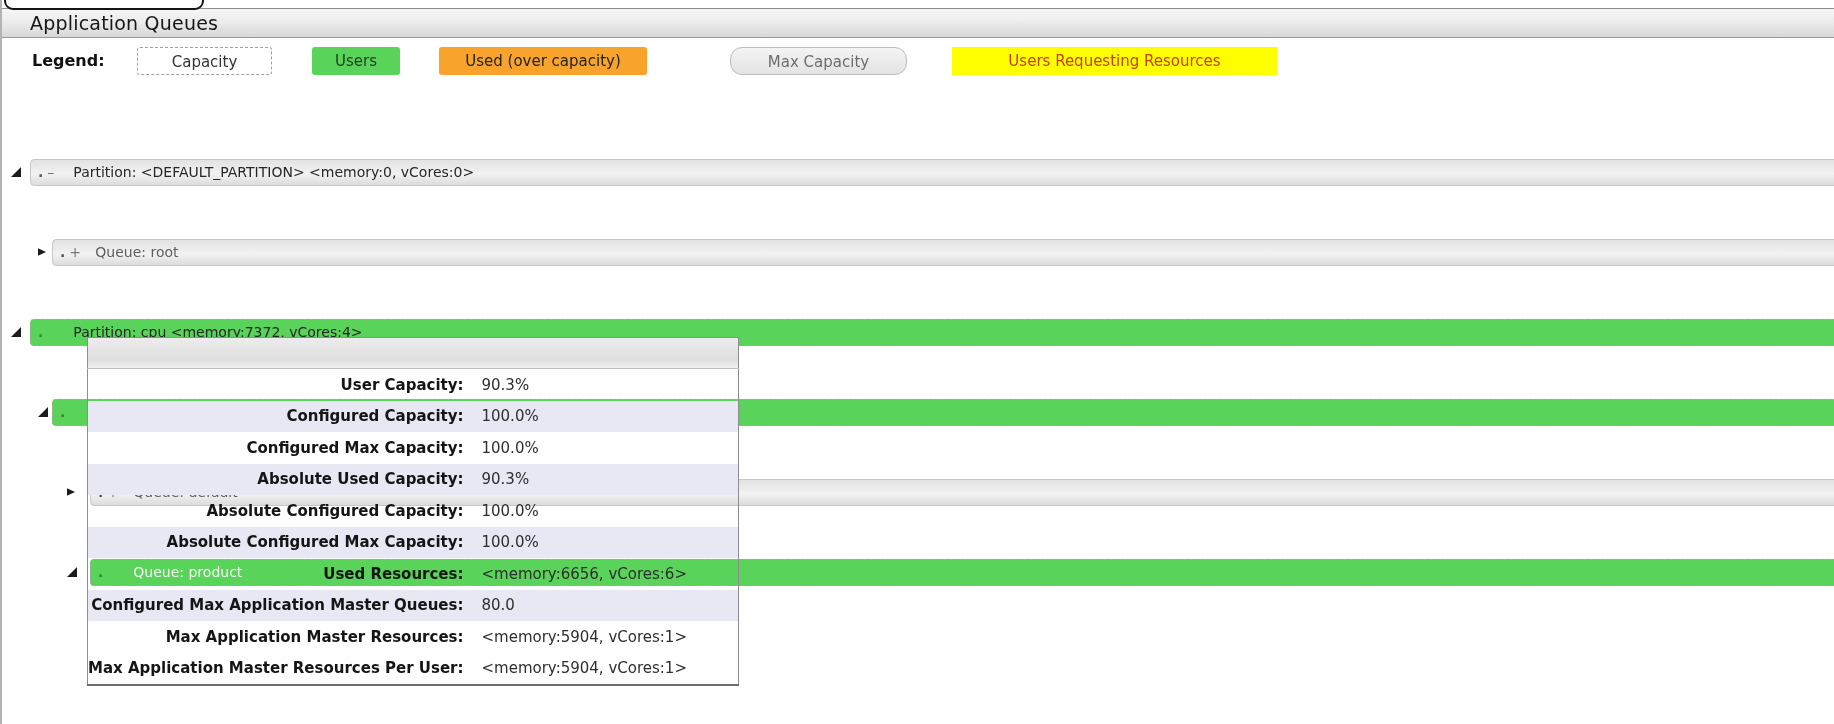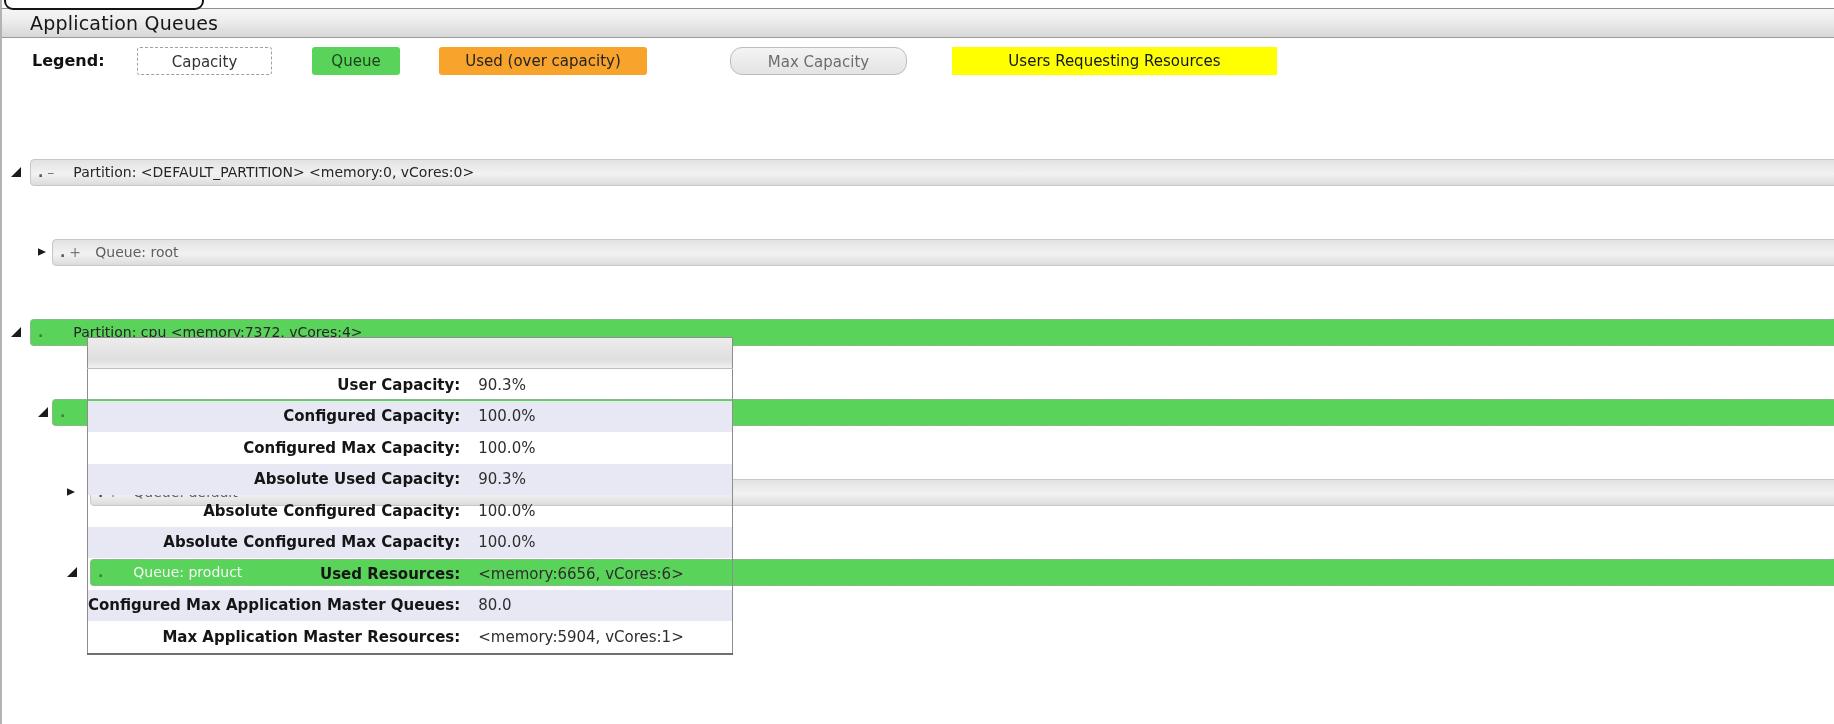--- a/index.html
+++ b/index.html
@@ -25,21 +25,21 @@
     letter-spacing:0.2px;
   }
   
   .legend{position:absolute;left:0;top:46px;right:0;height:32px;}
   .legend .lbl{position:absolute;left:30px;top:0;font-size:16px;font-weight:bold;color:#111;line-height:30px;}
   .chip{position:absolute;top:1px;height:28px;line-height:28px;text-align:center;font-size:15px;box-sizing:border-box;}
   .chip.capacity{left:135px;width:135px;background:#fff;border:1px dashed #9f9f9f;border-radius:3px;color:#333;}
   .chip.used{left:310px;width:88px;background:#5ad35a;border-radius:3px;color:#1d3d1d;}
   .chip.over{left:437px;width:208px;background:#f7a32c;border-radius:3px;color:#232323;}
   .chip.maxcap{left:728px;width:177px;background:linear-gradient(#f4f4f4,#e3e3e3);border:1px solid #bcbcbc;border-radius:12px;color:#6d6d6d;}
-  .chip.users{left:950px;width:325px;background:#ffff00;color:#0f172a;}
+  .chip.users{left:950px;width:325px;background:#ffff00;color:#c2410c;}
   
   .tree{position:absolute;left:0;top:111px;right:0;}
   .trow{position:relative;height:33px;margin-top:47px;}
   .arrow{position:absolute;top:9px;width:10px;height:10px;background:#1c1c1c;}
   .arrow.exp{clip-path:polygon(100% 0,100% 100%,0 100%);}
   .arrow.col{clip-path:polygon(0 12%,100% 50%,0 88%);width:8px;}
   .lvl0 .arrow{left:9px;}  .lvl0 .bar{left:28px;}
   .lvl1 .arrow{left:36px;} .lvl1 .bar{left:50px;}
   .lvl2 .arrow{left:65px;} .lvl2 .bar{left:88px;}
   .bar{
@@ -85,21 +85,21 @@
 
   <div class="tab-remnant"></div>
 
   <div class="titlebar">
     <div class="t">Application Queues</div>
   </div>
 
   <div class="legend">
     <span class="lbl">Legend:</span>
     <span class="chip capacity">Capacity</span>
-    <span class="chip used">Queue</span>
+    <span class="chip used">Users</span>
     <span class="chip over">Used (over capacity)</span>
     <span class="chip maxcap">Max Capacity</span>
     <span class="chip users">Users Requesting Resources</span>
   </div>
 
   <div class="tree">
 
     <div class="trow lvl0 txt-dark">
       <span class="arrow exp"></span>
       <div class="bar gray">
@@ -180,16 +180,20 @@
         <td class="v">&lt;memory:6656, vCores:6&gt;</td>
       </tr>
       <tr class="alt">
         <td class="l">Configured Max Application Master Queues:</td>
         <td class="v">80.0</td>
       </tr>
       <tr>
         <td class="l">Max Application Master Resources:</td>
         <td class="v">&lt;memory:5904, vCores:1&gt;</td>
       </tr>
+      <tr>
+        <td class="l">Max Application Master Resources Per User:</td>
+        <td class="v">&lt;memory:5904, vCores:1&gt;</td>
+      </tr>
     </tbody>
   </table>
 
 </div>
 
 </body></html>

